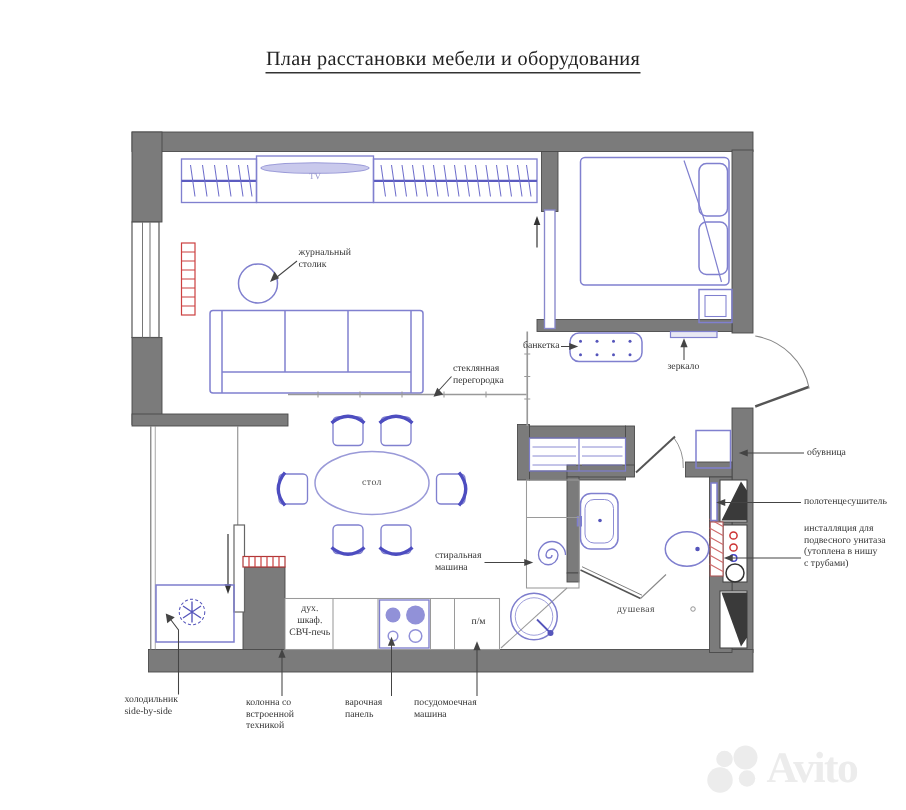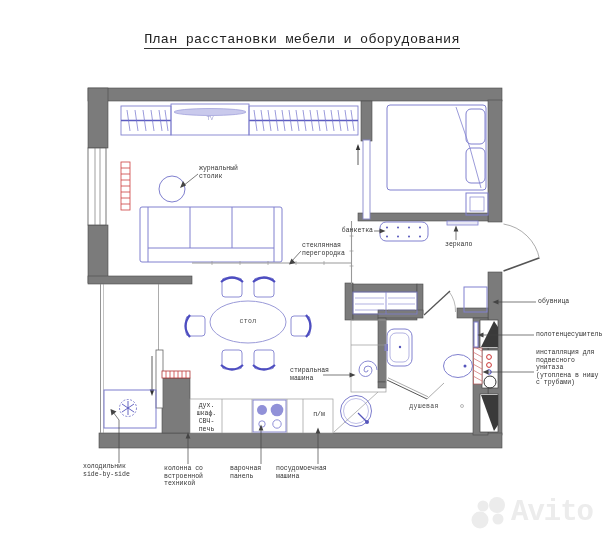--- a/index.html
+++ b/index.html
@@ -1,17 +1,17 @@
 <!DOCTYPE html>
 <html><head>
 <meta charset="utf-8">
 <style>
   html,body{margin:0;padding:0;background:#fff;}
   #stage{position:relative;width:604px;height:540px;background:#ffffff;overflow:hidden;
-         font-family:Liberation Mono, monospace;}
+         font-family:Liberation Serif, serif;}
   #plan-svg{position:absolute;left:0;top:0;}
   .ttl{position:absolute;left:0;top:30px;width:604px;text-align:center;}
   .ttl span{display:inline-block;font-size:13.5px;color:#222;border-bottom:1px solid #333;
             padding-bottom:1px;letter-spacing:.2px;}
   .lbl{position:absolute;font-size:6.5px;line-height:7.6px;color:#333;white-space:pre-line;z-index:4;}
   .lbl.center{text-align:center;}
   .lbl.right{text-align:right;}
   .lbl.blue{color:#9a9ad0;}
   .lbl.room{color:#4a4a4a;letter-spacing:.3px;}
   #watermark{position:absolute;left:470px;top:493px;display:flex;align-items:center;z-index:5;}

